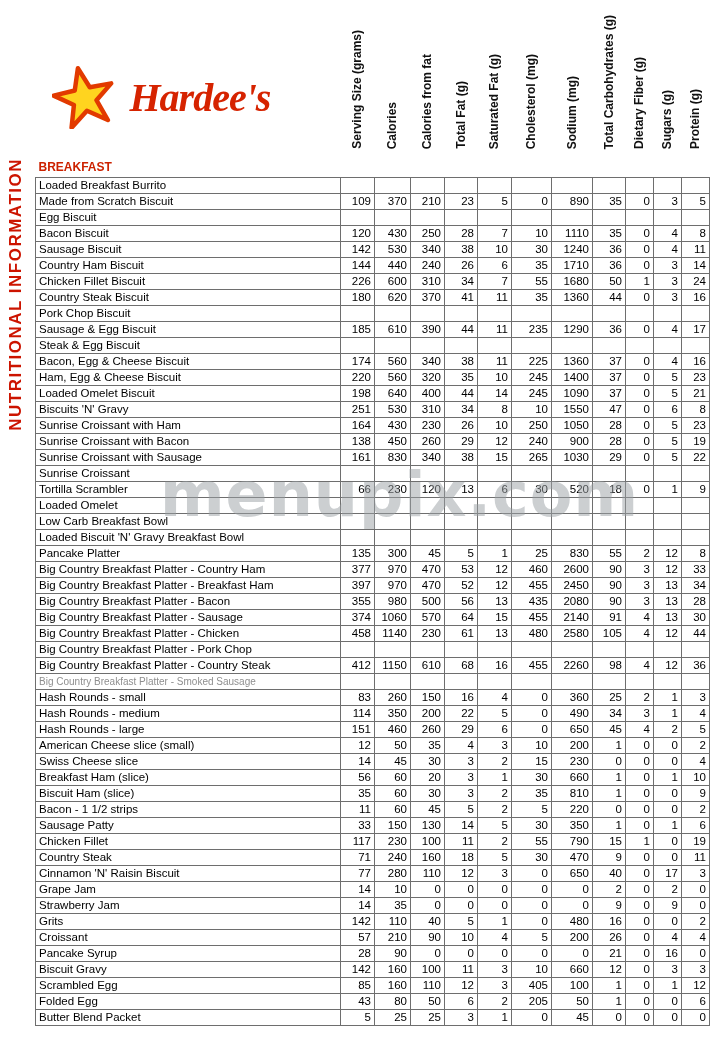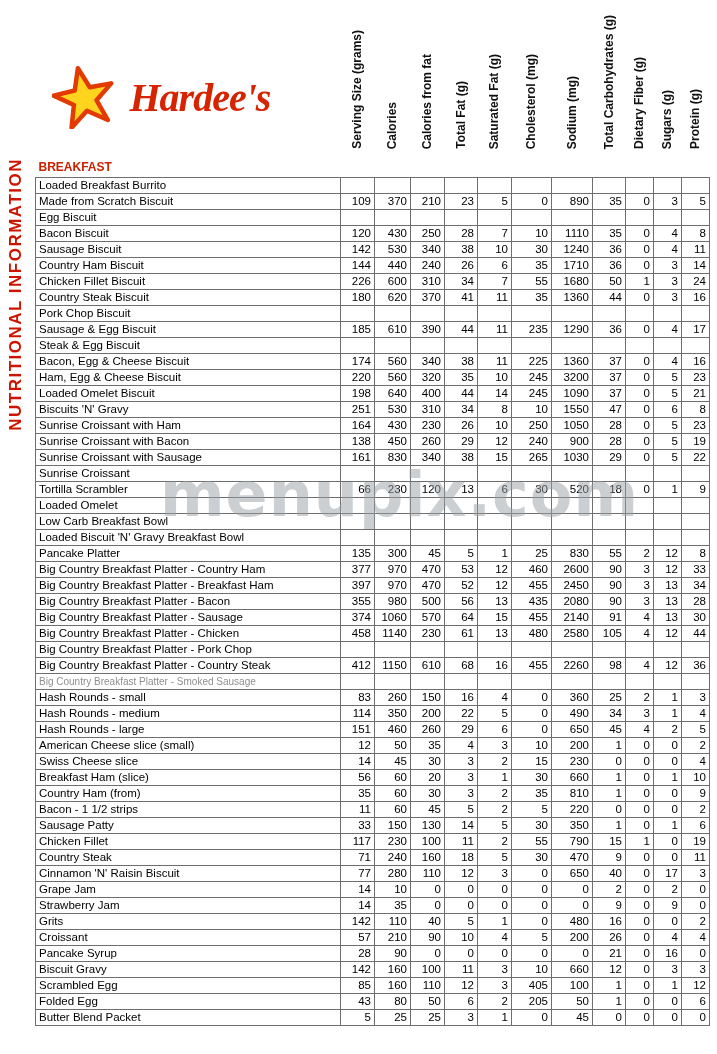--- a/index.html
+++ b/index.html
@@ -278,21 +278,21 @@
           <td class="num-cell">16</td>
         </tr>
         <tr>
           <td class="name-cell">Ham, Egg &amp; Cheese Biscuit</td>
           <td class="num-cell">220</td>
           <td class="num-cell">560</td>
           <td class="num-cell">320</td>
           <td class="num-cell">35</td>
           <td class="num-cell">10</td>
           <td class="num-cell">245</td>
-          <td class="num-cell">3200</td>
+          <td class="num-cell">1400</td>
           <td class="num-cell">37</td>
           <td class="num-cell">0</td>
           <td class="num-cell">5</td>
           <td class="num-cell">23</td>
         </tr>
         <tr>
           <td class="name-cell">Loaded Omelet Biscuit</td>
           <td class="num-cell">198</td>
           <td class="num-cell">640</td>
           <td class="num-cell">400</td>
@@ -635,21 +635,21 @@
           <td class="num-cell">3</td>
           <td class="num-cell">1</td>
           <td class="num-cell">30</td>
           <td class="num-cell">660</td>
           <td class="num-cell">1</td>
           <td class="num-cell">0</td>
           <td class="num-cell">1</td>
           <td class="num-cell">10</td>
         </tr>
         <tr>
-          <td class="name-cell">Country Ham (from)</td>
+          <td class="name-cell">Biscuit Ham (slice)</td>
           <td class="num-cell">35</td>
           <td class="num-cell">60</td>
           <td class="num-cell">30</td>
           <td class="num-cell">3</td>
           <td class="num-cell">2</td>
           <td class="num-cell">35</td>
           <td class="num-cell">810</td>
           <td class="num-cell">1</td>
           <td class="num-cell">0</td>
           <td class="num-cell">0</td>

